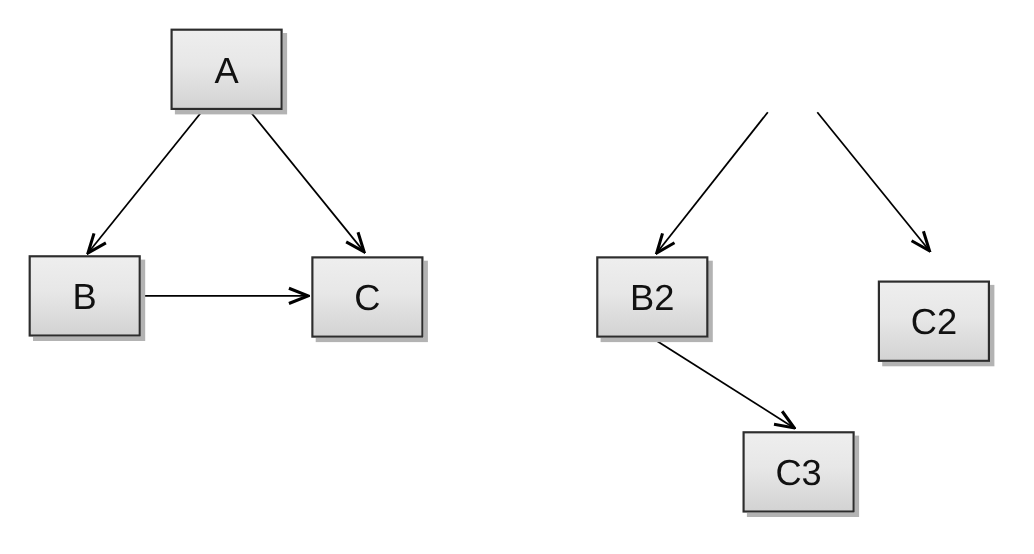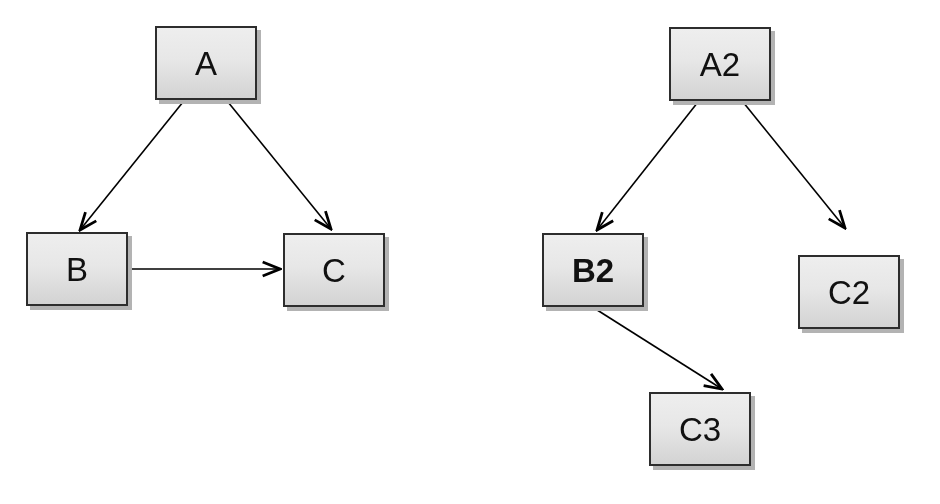--- a/index.html
+++ b/index.html
@@ -32,23 +32,23 @@
   .node-label {
     font-size: 33px;
     color: #111111;
     line-height: 1;
     user-select: none;
   }
   .node-a  { left: 155px; top: 26px; }
   .node-b  { left: 26px;  top: 232px; }
   .node-c  { left: 283px; top: 233px; }
   .node-a2 { left: 669px; top: 27px; }
-  .node-b2 { left: 542px; top: 233px; font-weight: bold; }
+  .node-b2 { left: 542px; top: 233px; }
   .node-c2 { left: 798px; top: 231px; margin-top: 24px; }
-  .node-c3 { left: 649px; top: 392px; }
+  .node-c3 { left: 675px; top: 392px; }
 </style>
 </head>
 <body>
 
 <div class="canvas">
 
   <svg class="edges-layer" width="940" height="504" viewBox="0 0 940 504">
     <defs>
       <marker id="arrow-vee" viewBox="0 0 12 10" refX="11" refY="5" markerWidth="13" markerHeight="11" orient="auto-start-reverse">
         <path d="M1,1 L11,5 L1,9" fill="none" stroke="#000000" stroke-width="1.6"></path>
@@ -67,23 +67,20 @@
   <div class="node node-a">
     <span class="node-label">A</span>
   </div>
   <div class="node node-b">
     <span class="node-label">B</span>
   </div>
   <div class="node node-c">
     <span class="node-label">C</span>
   </div>
 
-  <div class="node node-a2">
-    <span class="node-label">A2</span>
-  </div>
   <div class="node node-b2">
     <span class="node-label">B2</span>
   </div>
   <div class="node node-c2">
     <span class="node-label">C2</span>
   </div>
   <div class="node node-c3">
     <span class="node-label">C3</span>
   </div>
 

